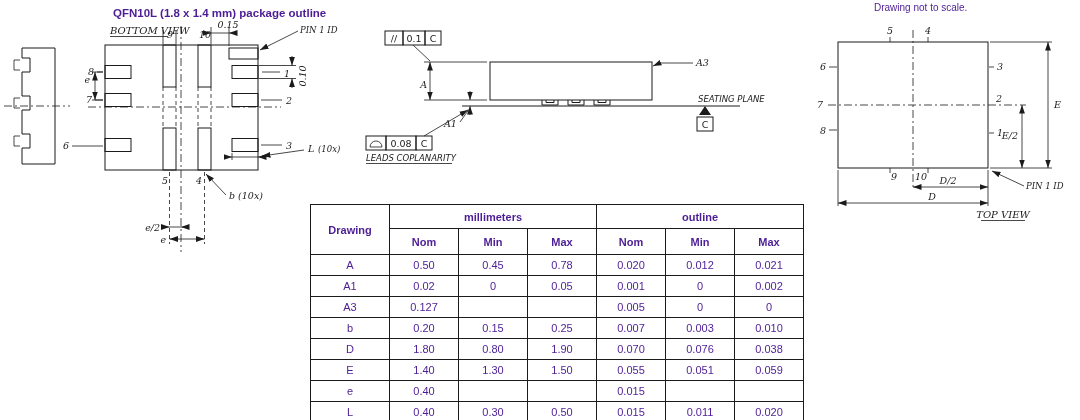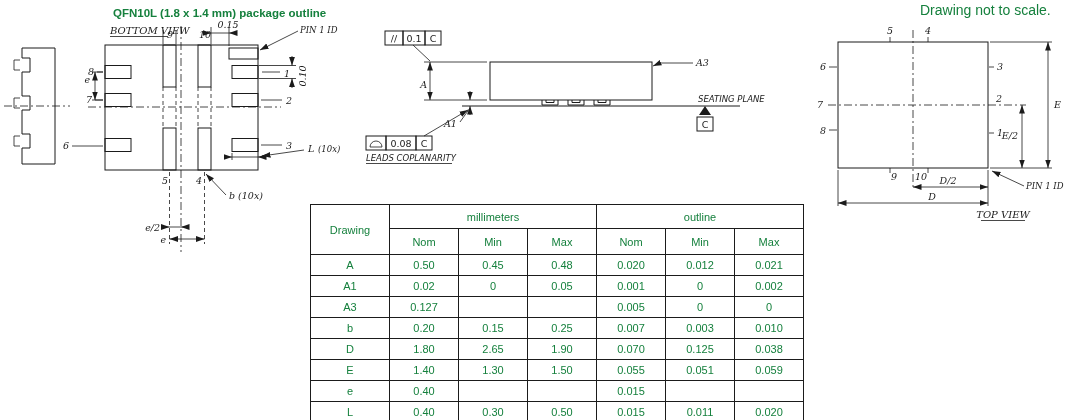--- a/index.html
+++ b/index.html
@@ -1,36 +1,36 @@
 <!DOCTYPE html>
 <html><head>
 <meta charset="utf-8">
 <style>
   html,body{margin:0;padding:0;background:#fff;}
   #screen{position:relative;width:1080px;height:420px;background:#ffffff;
-          font-family:"Liberation Sans",sans-serif;color:#15803d;overflow:hidden;}
+          font-family:"Liberation Sans",sans-serif;color:#4c1d95;overflow:hidden;}
   .title{position:absolute;left:113px;top:7px;font-size:11.5px;font-weight:bold;}
-  .note{position:absolute;left:920px;top:2px;font-size:14px;}
+  .note{position:absolute;left:874px;top:2px;font-size:10px;}
   svg.draw{position:absolute;left:0;top:0;}
   svg.draw text{fill:#1b1b1b;}
   .it9{font:italic 9.5px "DejaVu Serif",serif;}
   .it8{font:italic 8.5px "DejaVu Serif",serif;}
   .viewlbl{font:italic 10px "DejaVu Serif",serif;}
   .annot{font:italic 8.5px "DejaVu Sans",sans-serif;}
   .fcf{font:9.5px "DejaVu Sans",sans-serif;}
   .ln{stroke:#1b1b1b;stroke-width:1;fill:none;}
   .thin{stroke:#1b1b1b;stroke-width:0.8;fill:none;}
   .cl{stroke:#1b1b1b;stroke-width:0.8;fill:none;stroke-dasharray:8 3 2 3;}
   .dsh{stroke:#1b1b1b;stroke-width:0.8;fill:none;stroke-dasharray:4 3;}
   table.dim{position:absolute;left:310px;top:204px;border-collapse:collapse;
             font-size:11px;table-layout:fixed;}
   table.dim th,table.dim td{border:1px solid #1b1b1b;text-align:center;padding:0;
             font-family:"Liberation Sans",sans-serif;}
-  table.dim thead tr.r1 th{height:23px;font-weight:normal;}
-  table.dim thead tr.r2 th{height:25px;font-weight:normal;}
+  table.dim thead tr.r1 th{height:23px;font-weight:bold;}
+  table.dim thead tr.r2 th{height:25px;font-weight:bold;}
   table.dim tbody td{height:20px;font-weight:normal;}
   col.c-sym{width:79px;} col.c-val{width:69px;}
 </style>
 </head>
 <body>
 
 <div id="screen">
 
   <div class="title">QFN10L (1.8 x 1.4 mm) package outline</div>
   <div class="note">Drawing not to scale.</div>
@@ -299,21 +299,21 @@
         <th>Nom</th>
         <th>Min</th>
         <th>Max</th>
       </tr>
     </thead>
     <tbody>
       <tr>
         <td>A</td>
         <td>0.50</td>
         <td>0.45</td>
-        <td>0.48</td>
+        <td>0.78</td>
         <td>0.020</td>
         <td>0.012</td>
         <td>0.021</td>
       </tr>
       <tr>
         <td>A1</td>
         <td>0.02</td>
         <td>0</td>
         <td>0.05</td>
         <td>0.001</td>
@@ -334,24 +334,24 @@
         <td>0.20</td>
         <td>0.15</td>
         <td>0.25</td>
         <td>0.007</td>
         <td>0.003</td>
         <td>0.010</td>
       </tr>
       <tr>
         <td>D</td>
         <td>1.80</td>
-        <td>2.65</td>
+        <td>0.80</td>
         <td>1.90</td>
         <td>0.070</td>
-        <td>0.125</td>
+        <td>0.076</td>
         <td>0.038</td>
       </tr>
       <tr>
         <td>E</td>
         <td>1.40</td>
         <td>1.30</td>
         <td>1.50</td>
         <td>0.055</td>
         <td>0.051</td>
         <td>0.059</td>

